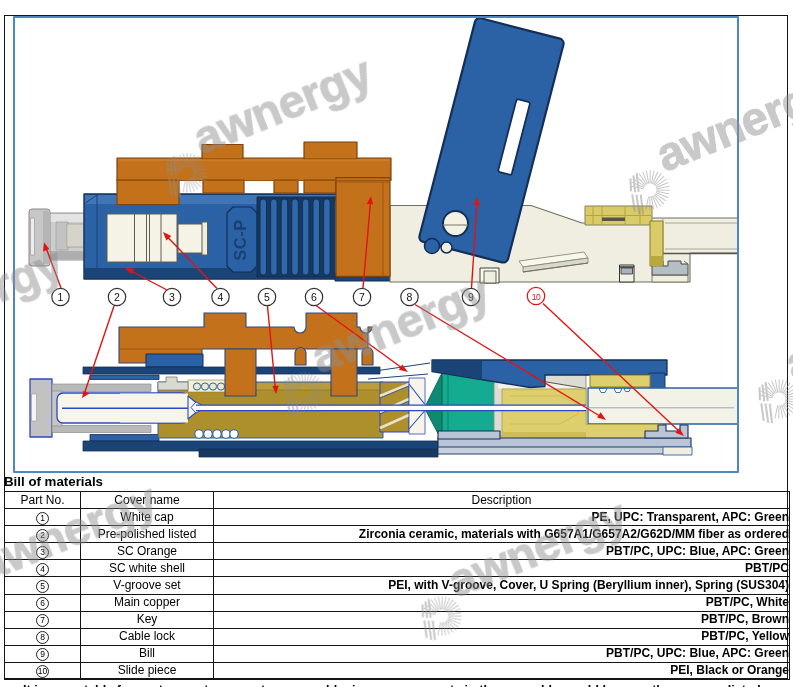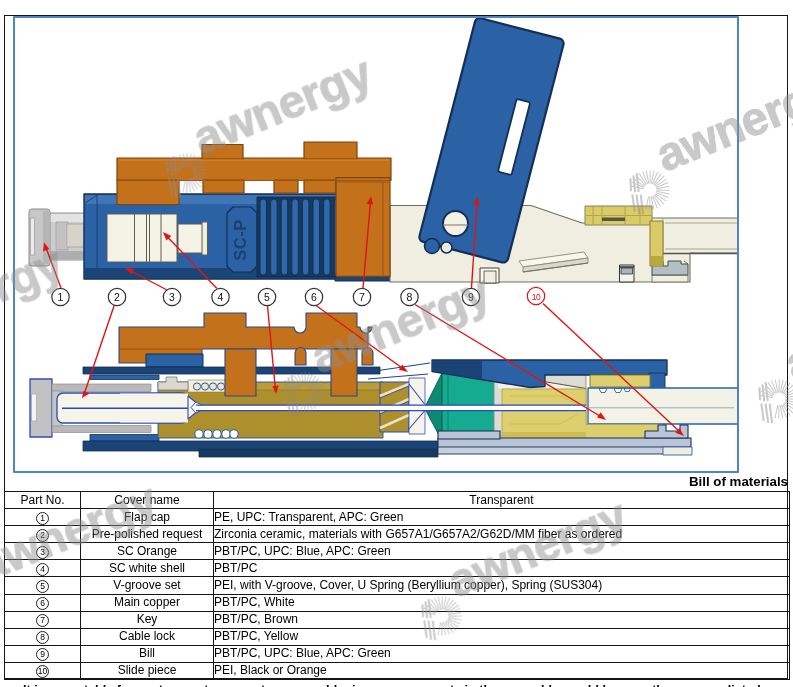--- a/index.html
+++ b/index.html
@@ -1,23 +1,23 @@
 <!DOCTYPE html>
 <html><head>
 <meta charset="utf-8">
 <style>
 html,body{margin:0;padding:0;}
 body{width:793px;height:687px;background:#fff;font-family:"Liberation Sans",sans-serif;position:relative;overflow:hidden;}
 .page{position:absolute;left:0;top:0;width:793px;height:687px;overflow:hidden;}
 .outerbox{position:absolute;left:4px;top:15px;width:782px;height:662px;border:1px solid #151515;}
-.bomtitle{position:absolute;left:4px;top:474px;width:784px;text-align:right;font-weight:bold;font-size:13.3px;color:#000;}
+.bomtitle{position:absolute;left:4px;top:474px;width:784px;text-align:left;font-weight:bold;font-size:13.3px;color:#000;}
 table.bom{position:absolute;left:4px;top:491px;width:785px;border-collapse:collapse;table-layout:fixed;font-size:12px;color:#000;}
 table.bom td{border:1px solid #151515;height:16.1px;padding:0;line-height:11px;vertical-align:middle;overflow:hidden;white-space:nowrap;}
 td.c{text-align:center;}
-td.d{text-align:left;padding-left:5px;}
+td.d{text-align:right;padding-left:5px;font-weight:bold;}
 .cnum{display:inline-block;width:11px;height:11px;border:1px solid #222;border-radius:50%;font-size:8.5px;line-height:11px;text-align:center;vertical-align:-2px;}
 .botcut{position:absolute;left:23px;top:683px;width:768px;font-weight:bold;font-size:12.6px;white-space:nowrap;color:#000;}
 svg.ovl{position:absolute;left:0;top:0;}
 </style>
 </head>
 <body>
 <div class="page">
 
 <div class="outerbox"></div>
 
@@ -26,46 +26,46 @@
 <table class="bom">
 <colgroup>
         <col style="width:76px">
         <col style="width:133px">
         <col style="width:576px">
       </colgroup>
 <tbody>
         <tr>
           <td class="c">Part No.</td>
           <td class="c">Cover name</td>
-          <td class="c">Transparent</td>
+          <td class="c">Description</td>
         </tr>
 <tr>
           <td class="c"><span class="cnum">1</span></td>
-          <td class="c">Flap cap</td>
+          <td class="c">White cap</td>
           <td class="d">PE, UPC: Transparent, APC: Green</td>
         </tr>
 <tr>
           <td class="c"><span class="cnum">2</span></td>
-          <td class="c">Pre-polished request</td>
+          <td class="c">Pre-polished listed</td>
           <td class="d">Zirconia ceramic, materials with G657A1/G657A2/G62D/MM fiber as ordered</td>
         </tr>
 <tr>
           <td class="c"><span class="cnum">3</span></td>
           <td class="c">SC Orange</td>
           <td class="d">PBT/PC, UPC: Blue, APC: Green</td>
         </tr>
 <tr>
           <td class="c"><span class="cnum">4</span></td>
           <td class="c">SC white shell</td>
           <td class="d">PBT/PC</td>
         </tr>
 <tr>
           <td class="c"><span class="cnum">5</span></td>
           <td class="c">V-groove set</td>
-          <td class="d">PEI, with V-groove, Cover, U Spring (Beryllium copper), Spring (SUS304)</td>
+          <td class="d">PEI, with V-groove, Cover, U Spring (Beryllium inner), Spring (SUS304)</td>
         </tr>
 <tr>
           <td class="c"><span class="cnum">6</span></td>
           <td class="c">Main copper</td>
           <td class="d">PBT/PC, White</td>
         </tr>
 <tr>
           <td class="c"><span class="cnum">7</span></td>
           <td class="c">Key</td>
           <td class="d">PBT/PC, Brown</td>

